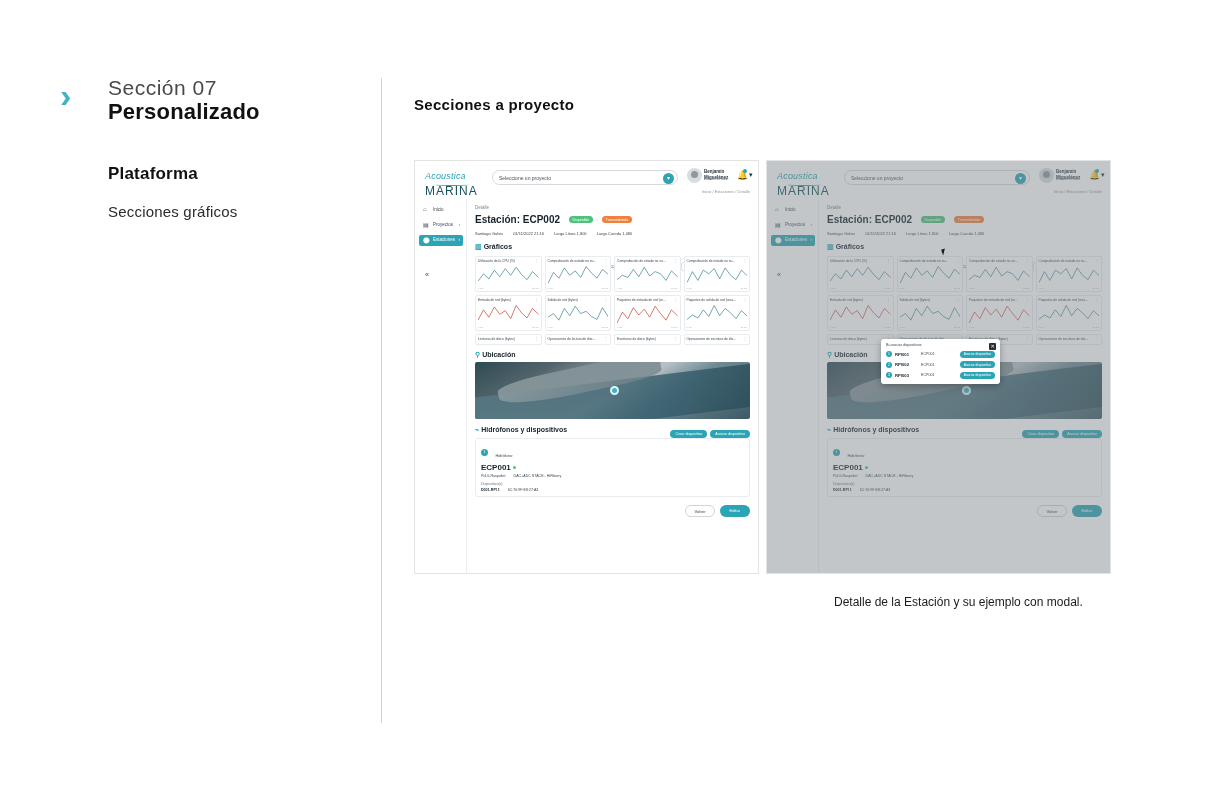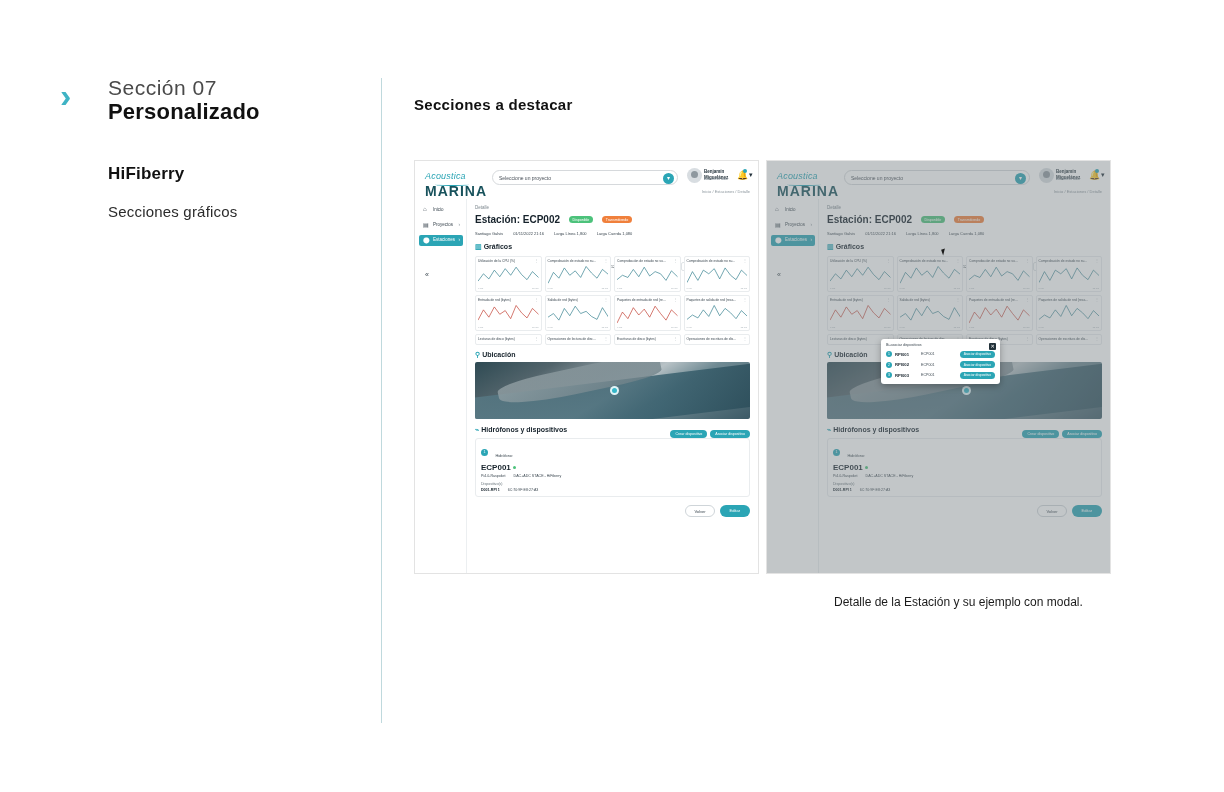--- a/index.html
+++ b/index.html
@@ -58,21 +58,21 @@
   }
   .shot-a { left: 414px; }
   .shot-b { left: 766px; }
 
   .ui { position: absolute; inset: 0; background: #ffffff; }
 
   
   .ui-top { position: absolute; left: 0; top: 0; right: 0; height: 38px; background: #fff; }
   .logo { position: absolute; left: 10px; top: 11px; width: 54px; text-align: left; }
   .logo .l1 { font-size: 9px; color: #2ba5b5; font-style: italic; letter-spacing: .2px; line-height: 9px; }
-  .logo .l2 { font-size: 14px; color: #18525c; font-weight: 700; letter-spacing: 1px; line-height: 10px; }
+  .logo .l2 { font-size: 12px; color: #18525c; font-weight: 400; letter-spacing: 1px; line-height: 10px; }
   .logo .wave { width: 34px; height: 4px; margin: 1px auto 0; border-bottom: 1px solid #2ba5b5; border-radius: 0 0 40% 40%; }
 
   .proj-select {
     position: absolute; left: 77px; top: 9px; width: 186px; height: 15px;
     border: 1px solid #d6d9dc; border-radius: 8px; background: #fff;
     font-size: 5px; color: #4a5159; padding: 4px 6px; line-height: 7px;
   }
   .proj-caret {
     position: absolute; right: 3px; top: 2px; width: 11px; height: 11px; border-radius: 50%;
     background: #2ba5b5; color: #fff; font-size: 6px; text-align: center; line-height: 11px;
@@ -172,26 +172,26 @@
 </style>
 </head>
 <body>
 
 <div class="page">
 
   <div class="left-panel">
     <div class="chev">›</div>
     <div class="sec-kicker">Sección 07</div>
     <div class="sec-title">Personalizado</div>
-    <div class="nav-item-1">HiFiberry</div>
+    <div class="nav-item-1">Plataforma</div>
     <div class="nav-item-2">Secciones gráficos</div>
   </div>
   <div class="v-divider"></div>
 
-  <div class="content-title">Secciones a destacar</div>
+  <div class="content-title">Secciones a proyecto</div>
   <div class="caption">Detalle de la Estación y su ejemplo con modal.</div>
 
   <div class="shot shot-a">
     <div class="ui">
 
       <div class="ui-top">
         <div class="logo">
           <div class="l1">Acoustica</div>
           <div class="wave"></div>
           <div class="l2">MARINA</div>

